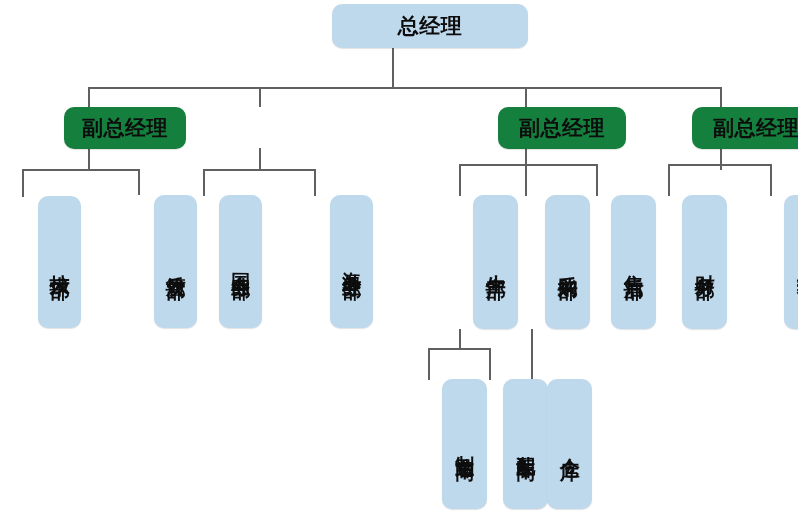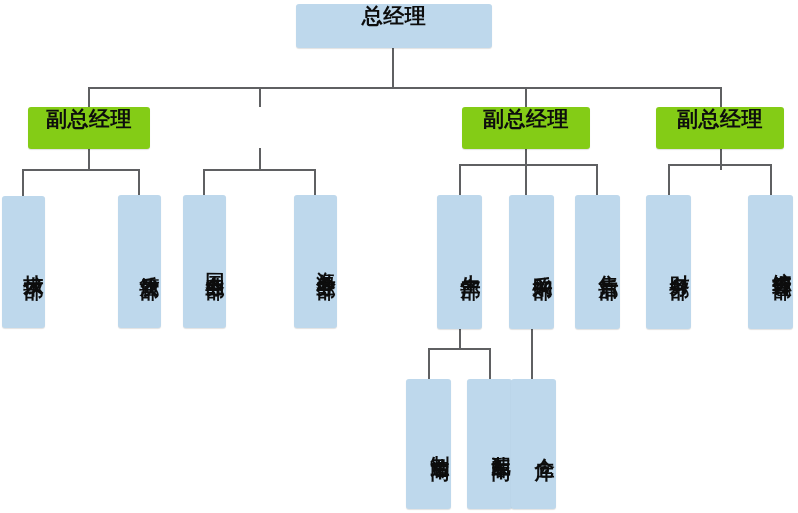--- a/index.html
+++ b/index.html
@@ -16,31 +16,32 @@
     overflow: hidden;
     font-family: "Liberation Sans", "DejaVu Sans", sans-serif;
   }
   .conn {
     position: absolute;
     background: #5f6062;
   }
   .node {
     position: absolute;
     box-sizing: border-box;
-    border-radius: 3px;
+    border-radius: 10px;
     display: flex;
-    align-items: flex-start;
+    align-items: center;
     justify-content: center;
     color: #0d0d0d;
     font-weight: bold;
     letter-spacing: 0.5px;
     box-shadow: 0 1px 1px rgba(0,0,0,0.12);
+    margin-left: 36px;
   }
   .node.blue { background: #bed8ec; }
-  .node.gray { background: #84cc16; }
+  .node.gray { background: #15803d; }
   .node.horiz {
     font-size: 21px;
     line-height: 1.1;
   }
   .node.vert {
     writing-mode: vertical-rl;
     text-orientation: upright;
     font-size: 20px;
     line-height: 1.18;
     letter-spacing: 2px;

